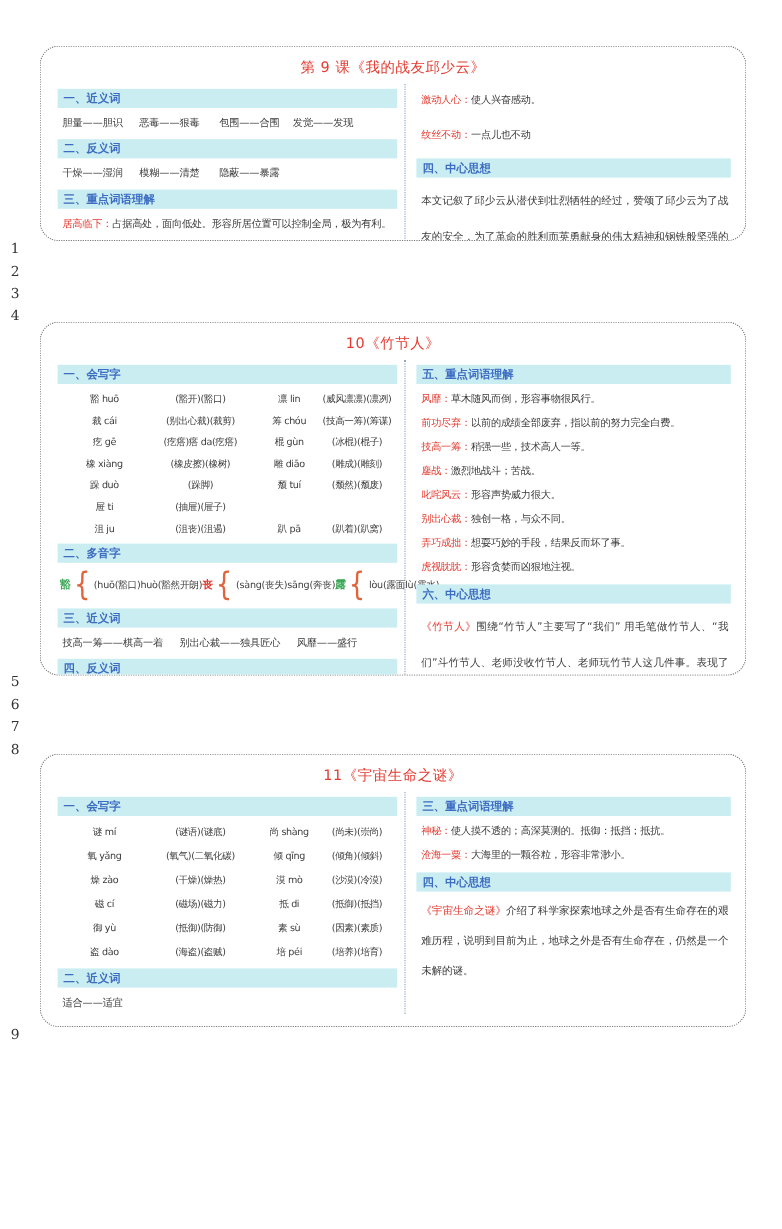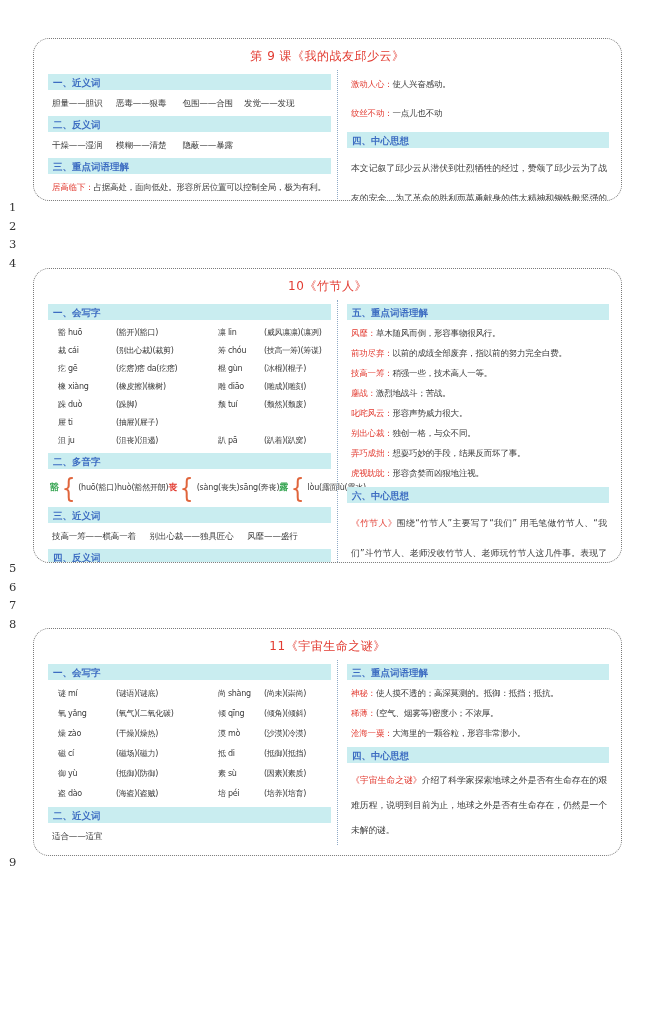--- a/index.html
+++ b/index.html
@@ -49,21 +49,21 @@
     font-size:8.8px;line-height:30px;text-align:justify;
     padding:2px 2px 0 4px;letter-spacing:-0.1px;
   }
   .para.tight{line-height:25px;}
   .hanzi{display:block;}
   .hanzi-row{
     display:grid;grid-template-columns:58px 102px 46px 1fr;
     font-size:8px;line-height:11px;padding:3.5px 0 3.5px 10px;
     letter-spacing:-0.3px;
   }
-  .hanzi-row span{white-space:nowrap;overflow:hidden;}
+  .hanzi-row span{white-space:nowrap;overflow:hidden;text-align:center;}
   #sec3 .hanzi-row{padding:4.5px 0 4.5px 10px;}
   .polyrow{display:flex;justify-content:space-between;padding:2px 2px 2px 2px;}
   .poly{display:flex;align-items:center;}
   .poly-char{font-size:9px;font-weight:bold;margin-right:1px;}
   .poly-char.green{color:var(--green_char,#3aa655);}
   .poly-char.red{color:var(--accent_red,#e23b31);}
   .brace{
     color:var(--brace_orange,#e0653c);font-size:27px;font-weight:400;
     line-height:27px;transform:scaleX(0.8);margin:0 1px 0 0;
     font-family:"DejaVu Sans",sans-serif;
@@ -298,21 +298,20 @@
         </div>
       <div class="hbar">二、近义词</div>
       <div class="textrow">适合——适宜</div>
     </div>
     <div class="col-right">
       <div class="hbar">三、重点词语理解</div>
       <div class="deflist">
 
           <div class="defitem"><span class="term">神秘：</span><span class="def">使人摸不透的；高深莫测的。抵御：抵挡；抵抗。</span></div>
 
-          <div class="defitem"><span class="term">稀薄：</span><span class="def">(空气、烟雾等)密度小；不浓厚。</span></div>
 
           <div class="defitem"><span class="term">沧海一粟：</span><span class="def">大海里的一颗谷粒，形容非常渺小。</span></div>
         </div>
       <div class="hbar">四、中心思想</div>
       <div class="para tight"><span class="term">《宇宙生命之谜》</span><span class="def">介绍了科学家探索地球之外是否有生命存在的艰难历程，说明到目前为止，地球之外是否有生命存在，仍然是一个未解的谜。</span></div>
     </div>
   </div>
 </div>
 
 </body></html>

